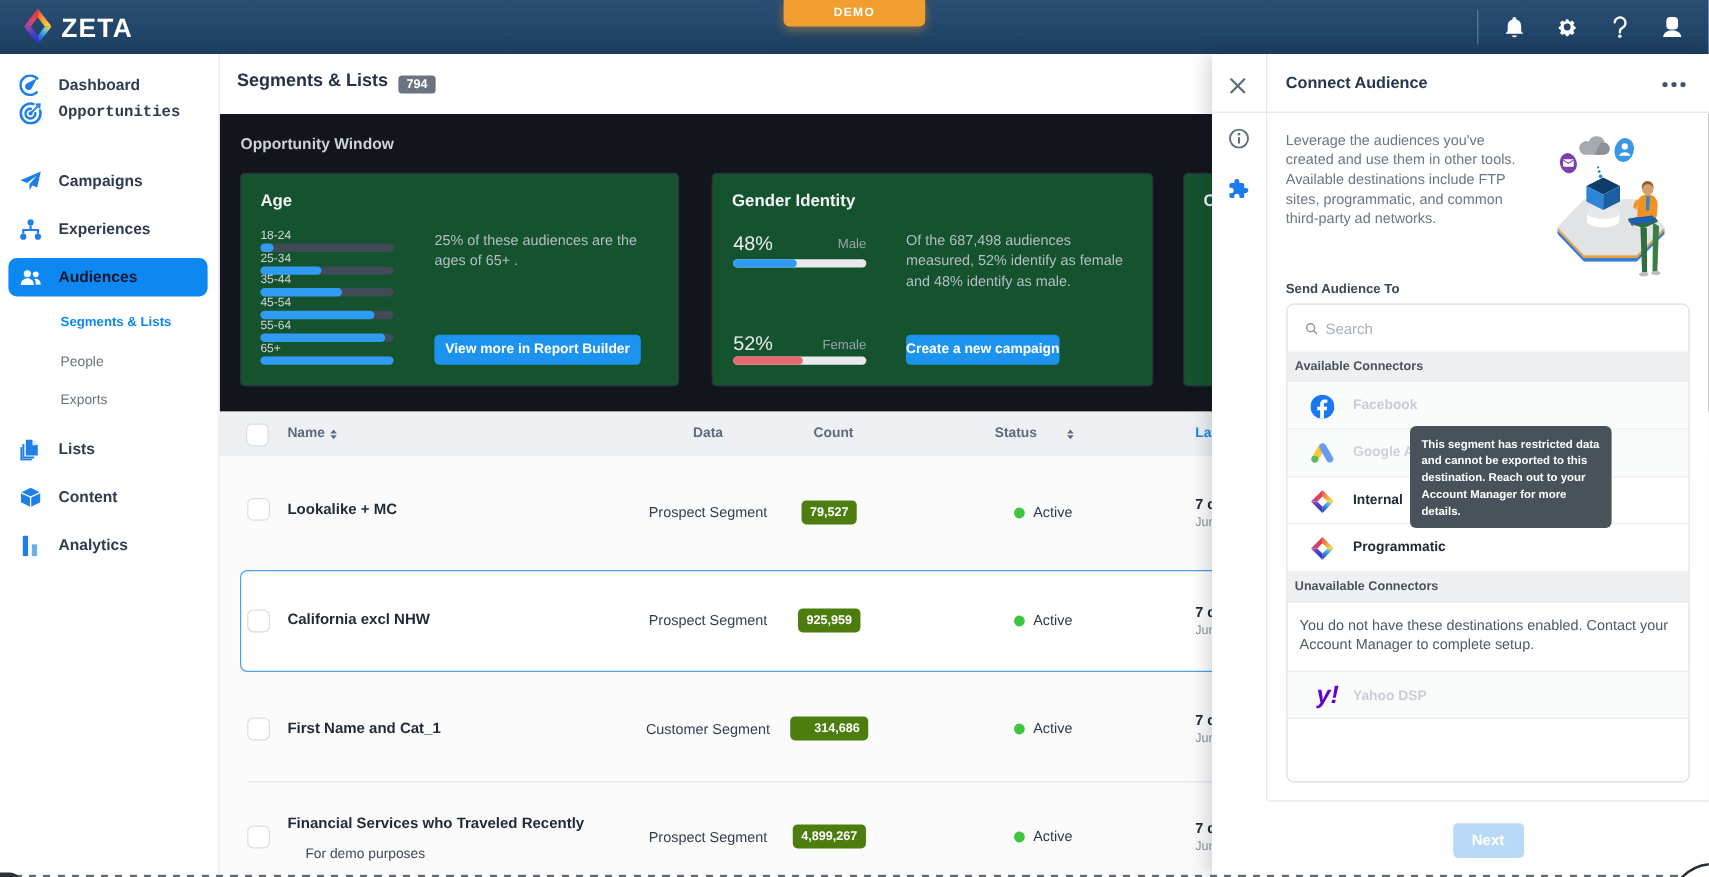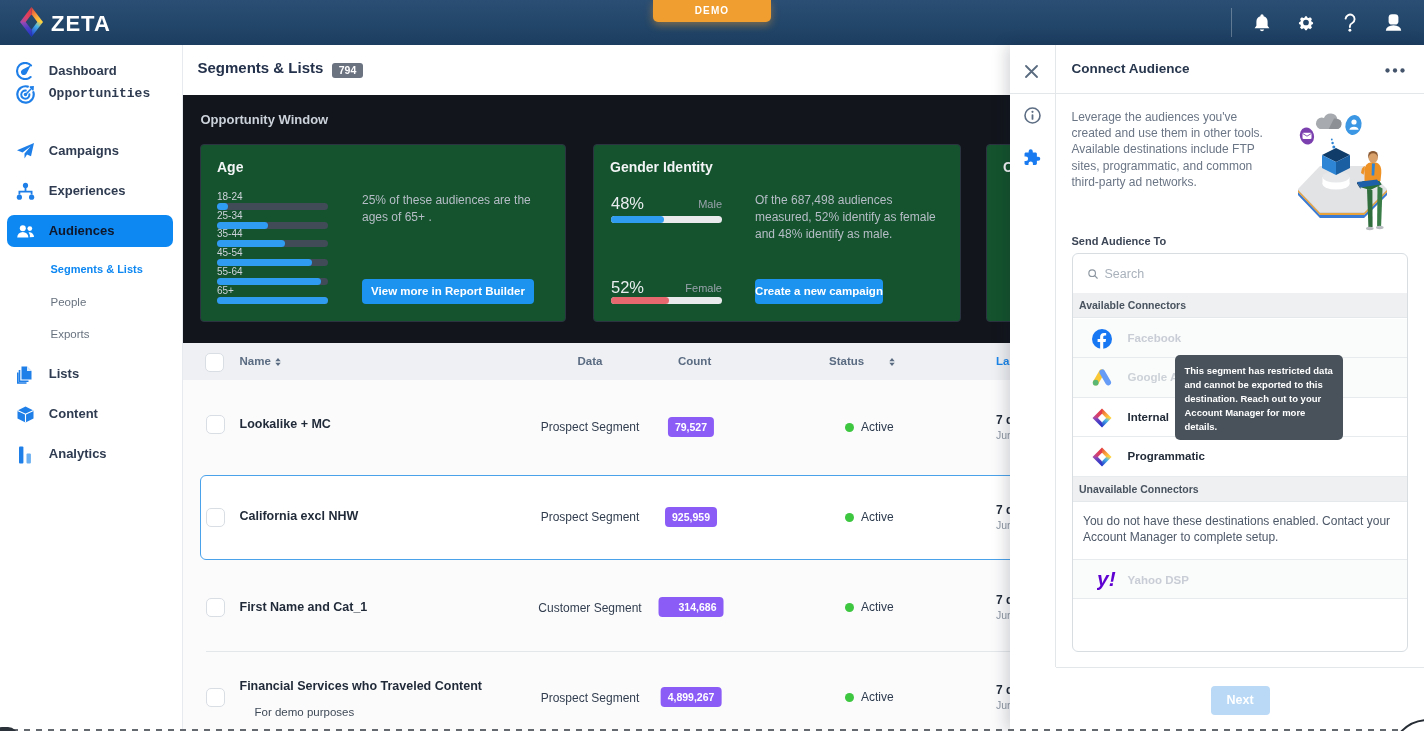--- a/index.html
+++ b/index.html
@@ -44,21 +44,21 @@
 .gpct { position:absolute; font-size:16.5px; color:#e9ecef; }
 .glab { position:absolute; font-size:11px; color:#9aa2ad; }
 .gtrack { position:absolute; width:111px; height:7px; border-radius:3.5px; background:#e9eaec; }
 
 
 #thead { left:0; top:298px; width:1241px; height:37px; background:#eef0f3; }
 .th { position:absolute; top:0; line-height:37px; font-size:11.5px; font-weight:bold; color:#5a6b82; }
 .checkbox { position:absolute; width:19px; height:19px; background:#fff; border:1px solid #d9dee4; border-radius:5px; }
 .rowname { position:absolute; font-size:12.5px; font-weight:bold; color:#1f2937; }
 .rowtype { position:absolute; width:120px; text-align:center; font-size:12px; color:#323e4f; }
-.chip { position:absolute; transform:translate(-50%,-50%); background:#8b5cf6; border-radius:4px; color:#fff; font-size:10.5px; font-weight:bold; padding:4px 7px; white-space:nowrap; }
+.chip { position:absolute; transform:translate(-50%,-50%); background:#4d7c0f; border-radius:4px; color:#fff; font-size:10.5px; font-weight:bold; padding:4px 7px; white-space:nowrap; }
 .sdot { position:absolute; width:9px; height:9px; border-radius:50%; background:#3dc63f; }
 .sact { position:absolute; font-size:12px; color:#2c3a4d; }
 .d7 { position:absolute; left:813px; font-size:12px; font-weight:bold; color:#1f2937; white-space:nowrap; }
 .dju { position:absolute; left:813px; font-size:10.5px; color:#8a94a0; white-space:nowrap; }
 #selrow { left:16.5px; top:429.5px; width:1210px; height:85.5px; background:#fff; border:1px solid #4aa2ea; border-radius:6px; }
 .divider { position:absolute; left:23px; right:0; height:1px; background:#e3e7ea; }
 
 
 #panel { left:1010px; top:45px; width:414px; height:686px; background:#fff; box-shadow:-4px 0 14px rgba(20,30,45,.18); }
 #phead { left:0; top:0; width:414px; height:48.5px; border-bottom:1px solid #e3e7ea; background:#fff; }
@@ -184,21 +184,21 @@
     <div class="rowname abs" style="left:56.5px; top:554.5px;">First Name and Cat_1</div>
     <div class="rowtype abs" style="left:347px; top:555.5px;">Customer Segment</div>
     <div class="chip abs" style="left:508px; top:562px;padding-left:20px;">314,686</div>
     <div class="sdot abs" style="left:662px; top:557.5px;"></div>
     <div class="sact abs" style="left:678px; top:555px;">Active</div>
     <div class="d7 abs" style="top:548px;">7 days ago</div>
     <div class="dju abs" style="top:563.5px;">Jun 28, 2024</div>
     <div class="divider abs" style="top:606px;"></div>
 
     <div class="checkbox abs" style="left:23px; top:643px;"></div>
-    <div class="rowname abs" style="left:56.5px; top:634px;">Financial Services who Traveled Content</div>
+    <div class="rowname abs" style="left:56.5px; top:634px;">Financial Services who Traveled Recently</div>
     <div class="abs" style="left:56.5px; top:661px; font-size:11.5px; color:#3f4a57;margin-left:15px;">For demo purposes</div>
     <div class="rowtype abs" style="left:347px; top:645.5px;">Prospect Segment</div>
     <div class="chip abs" style="left:508px; top:652px;">4,899,267</div>
     <div class="sdot abs" style="left:662px; top:647.5px;"></div>
     <div class="sact abs" style="left:678px; top:645px;">Active</div>
     <div class="d7 abs" style="top:638px;">7 days ago</div>
     <div class="dju abs" style="top:653.5px;">Jun 28, 2024</div>
   </div>
 
   <div id="sidebar" class="abs">

